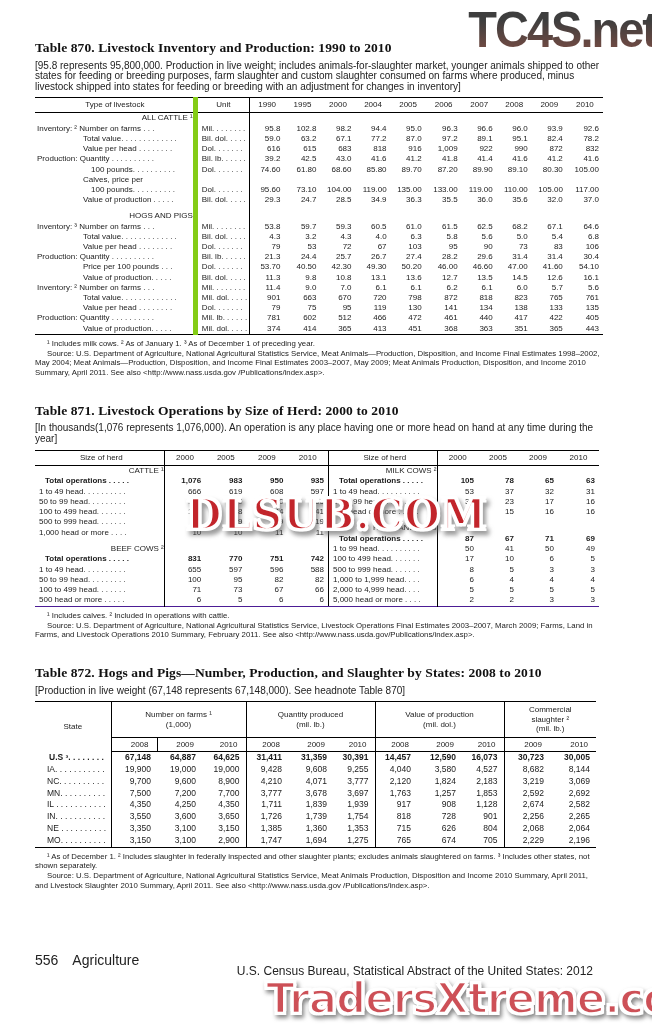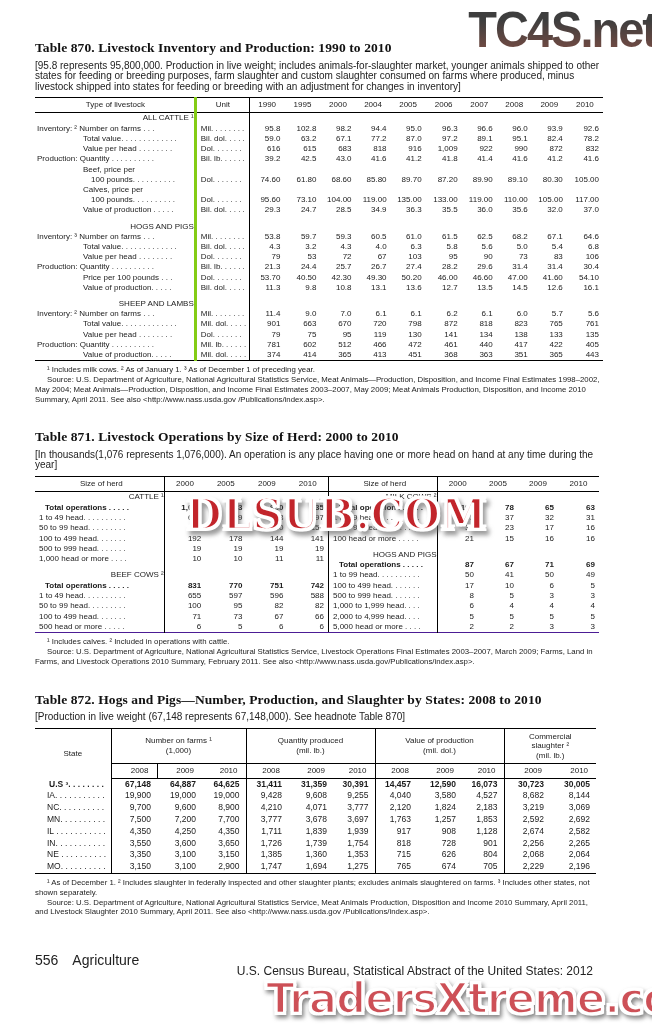--- a/index.html
+++ b/index.html
@@ -15,21 +15,21 @@
   table{border-collapse:collapse;table-layout:fixed;border-spacing:0;}
   td{padding:0;vertical-align:bottom;white-space:nowrap;overflow:hidden;font-size:8px;line-height:10.2px;color:#1b1b1b;}
   .num{text-align:right;padding-right:4px;}
   thead td{border-top:1px solid #000;border-bottom:1px solid #000;text-align:center;font-size:8px;padding:2px 0 2px 0;vertical-align:middle;}
   tr.head td.lbl{text-align:right;padding-left:0;}
   tr.gap td{padding-top:6px;}
   tr.tot td{font-weight:bold;}
 
   
   .t870{width:568px;border-bottom:1px solid #000;margin-bottom:4px;}
-  .t870 td.lbl{border-right:3px solid #84cc16;padding-left:2px;}
+  .t870 td.lbl{border-right:5px solid #84cc16;padding-left:2px;}
   .t870 td.unit{border-right:1px solid #000;padding-left:4px;margin-top:33px;}
   .t870 tr.sub td.lbl{padding-left:48px;}
   .t870 tr.sub2 td.lbl{padding-left:56px;}
 
   
   .twin{display:flex;margin-bottom:4px;}
   .t871{border-bottom:1px solid #4c1d95;}
   .t871 td.lbl{border-right:1px solid #000;padding-left:4px;}
   .t871L{width:294px;border-right:1px solid #000;}
   .t871R{width:270px;}
@@ -178,34 +178,20 @@
             <td class="num">42.5</td>
             <td class="num">43.0</td>
             <td class="num">41.6</td>
             <td class="num">41.2</td>
             <td class="num">41.8</td>
             <td class="num">41.4</td>
             <td class="num">41.6</td>
             <td class="num">41.2</td>
             <td class="num">41.6</td>
           </tr>
-          <tr class="sub">
-            <td class="lbl">Beef, price per</td>
-            <td class="unit"></td>
-            <td class="num"></td>
-            <td class="num"></td>
-            <td class="num"></td>
-            <td class="num"></td>
-            <td class="num"></td>
-            <td class="num"></td>
-            <td class="num"></td>
-            <td class="num"></td>
-            <td class="num"></td>
-            <td class="num"></td>
-          </tr>
           <tr class="sub2">
             <td class="lbl">100 pounds. . . . . . . . . .</td>
             <td class="unit">Dol. . . . . . .</td>
             <td class="num">74.60</td>
             <td class="num">61.80</td>
             <td class="num">68.60</td>
             <td class="num">85.80</td>
             <td class="num">89.70</td>
             <td class="num">87.20</td>
             <td class="num">89.90</td>
@@ -345,34 +331,20 @@
             <td class="num">11.3</td>
             <td class="num">9.8</td>
             <td class="num">10.8</td>
             <td class="num">13.1</td>
             <td class="num">13.6</td>
             <td class="num">12.7</td>
             <td class="num">13.5</td>
             <td class="num">14.5</td>
             <td class="num">12.6</td>
             <td class="num">16.1</td>
-          </tr>
-          <tr class="head gap">
-            <td class="lbl">SHEEP AND LAMBS</td>
-            <td class="unit"></td>
-            <td class="num"></td>
-            <td class="num"></td>
-            <td class="num"></td>
-            <td class="num"></td>
-            <td class="num"></td>
-            <td class="num"></td>
-            <td class="num"></td>
-            <td class="num"></td>
-            <td class="num"></td>
-            <td class="num"></td>
           </tr>
           <tr class="item">
             <td class="lbl">Inventory: ² Number on farms . . .</td>
             <td class="unit">Mil. . . . . . . .</td>
             <td class="num">11.4</td>
             <td class="num">9.0</td>
             <td class="num">7.0</td>
             <td class="num">6.1</td>
             <td class="num">6.1</td>
             <td class="num">6.2</td>

